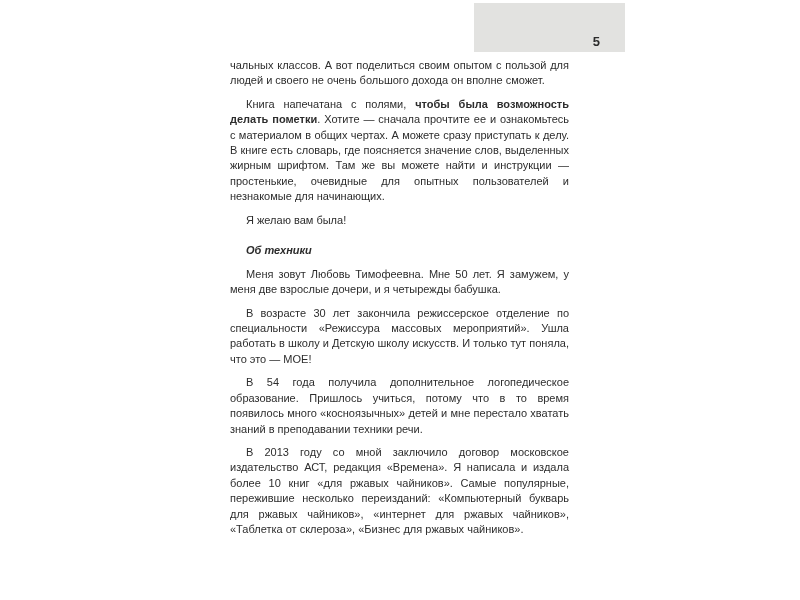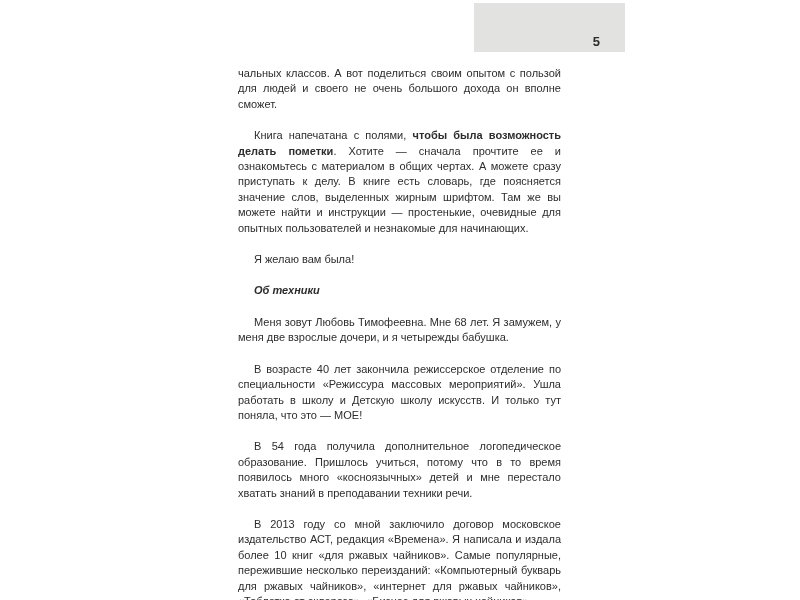--- a/index.html
+++ b/index.html
@@ -37,21 +37,21 @@
     position: absolute;
     left: 222px;
     top: 50px;
     width: 355px;
     font-size: 11px;
     line-height: 15.4px;
     color: #2d2d2d;
     text-align: justify;
   }
   .text-col p {
-    margin: 16px;
+    margin: 8px;
     padding: 0;
     text-indent: 16px;
   }
   .text-col p.no-indent {
     text-indent: 0;
   }
   .text-col p.heading {
     font-weight: bold;
     font-style: italic;
     margin-top: 15.4px;
@@ -67,20 +67,20 @@
 
   <div class="header-box">
     <span class="page-num">5</span>
   </div>
 
   <div class="text-col">
     <p class="no-indent">чальных классов. А вот поделиться своим опытом с пользой для людей и своего не очень большого дохода он вполне сможет.</p>
     <p><span>Книга напечатана с полями, </span><b>чтобы была возможность делать пометки</b><span>. Хотите — сначала прочтите ее и ознакомьтесь с материалом в общих чертах. А можете сразу приступать к делу. В книге есть словарь, где поясняется значение слов, выделенных жирным шрифтом. Там же вы можете найти и инструкции — простенькие, очевидные для опытных пользователей и незнакомые для начинающих.</span></p>
     <p>Я желаю вам была!</p>
     <p class="heading">Об техники</p>
-    <p>Меня зовут Любовь Тимофеевна. Мне 68 лет. Я замужем, у меня две взрослые дочери, и я четырежды бабушка.</p>
-    <p>В возрасте 40 лет закончила режиссерское отделение по специальности «Режиссура массовых мероприятий». Ушла работать в школу и Детскую школу искусств. И только тут поняла, что это — МОЕ!</p>
+    <p>Меня зовут Любовь Тимофеевна. Мне 50 лет. Я замужем, у меня две взрослые дочери, и я четырежды бабушка.</p>
+    <p>В возрасте 30 лет закончила режиссерское отделение по специальности «Режиссура массовых мероприятий». Ушла работать в школу и Детскую школу искусств. И только тут поняла, что это — МОЕ!</p>
     <p>В 54 года получила дополнительное логопедическое образование. Пришлось учиться, потому что в то время появилось много «косноязычных» детей и мне перестало хватать знаний в преподавании техники речи.</p>
     <p>В 2013 году со мной заключило договор московское издательство АСТ, редакция «Времена». Я написала и издала более 10 книг «для ржавых чайников». Самые популярные, пережившие несколько переизданий: «Компьютерный букварь для ржавых чайников», «интернет для ржавых чайников», «Таблетка от склероза», «Бизнес для ржавых чайников».</p>
 
   </div>
 
 </div>
 
 </body></html>

